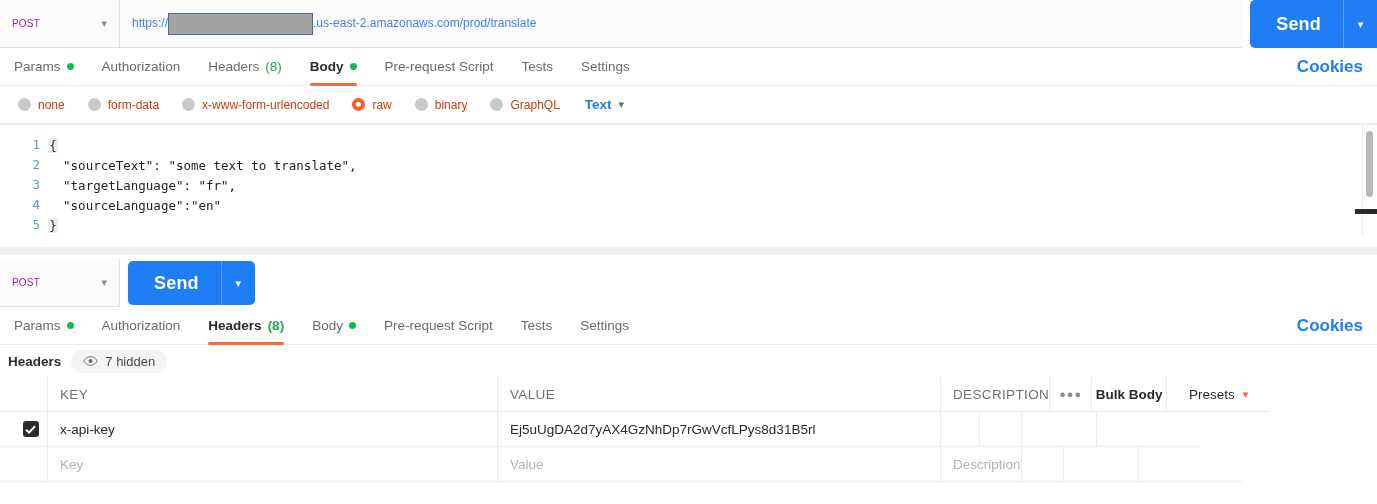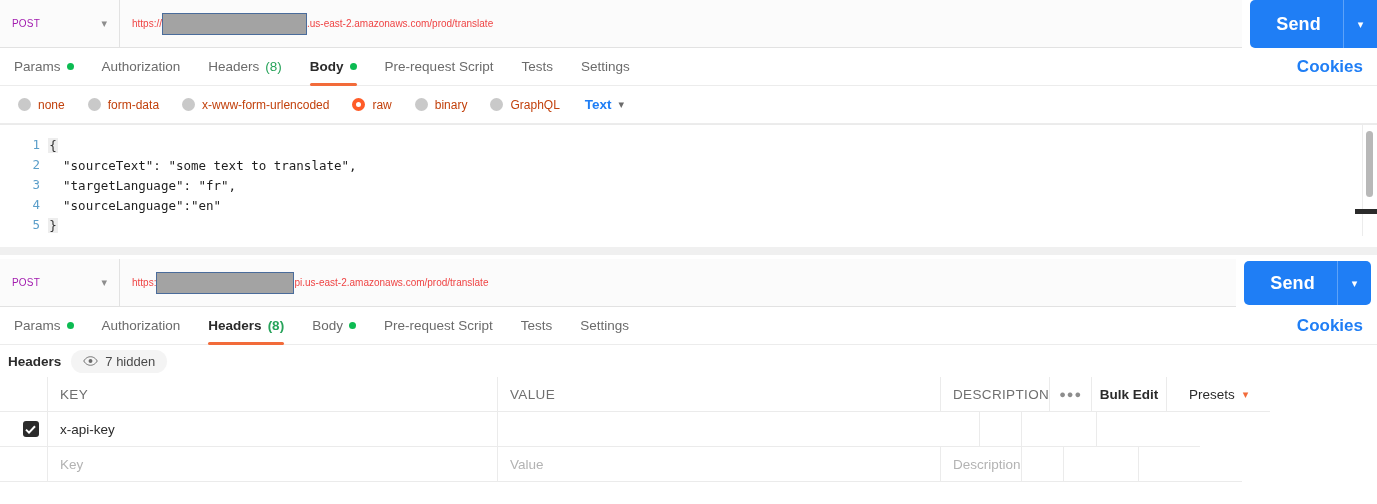--- a/index.html
+++ b/index.html
@@ -30,21 +30,21 @@
   .chev { color:#8d8d8d; font-size: 11px; line-height: 1; }
   .url-field {
     flex: 1 1 auto; position: relative;
     background: #fbfbfb;
     border-bottom: 1px solid #e2e2e2;
     display: flex; align-items: center;
     padding-left: 12px;
     overflow: hidden;
   }
   .url-text {
-    font-size: 10px; color: #ef4444; white-space: nowrap;
+    font-size: 12px; color: #3b82f6; white-space: nowrap;
     position: relative;
   }
   .redaction {
     display: inline-block; vertical-align: middle;
     background: #a3a3a3; border: 1.5px solid #4a6c9b;
     height: 22px;
   }
   .send-wrap {
     flex: 0 0 auto; display: flex; align-items: center;
     padding-left: 8px; background: #ffffff;
@@ -294,23 +294,20 @@
 
   <div class="panel-gap" style="top:247px; height:8px;"></div>
 
   <div class="panel" id="panel-bottom" style="top:255px; height:249px;">
 
     <div class="urlbar" style="height:52px; padding-top:4px;">
       <div class="method-box">
         <span class="method-label">POST</span>
         <span class="chev">▾</span>
       </div>
-      <div class="url-field">
-        <span class="url-text"><span>https:</span><span class="redaction" style="width:138px;"></span><span>pi.us-east-2.amazonaws.com/prod/translate</span></span>
-      </div>
       <div class="send-wrap" style="padding-right:6px;">
         <div class="send-btn" style="height:44px; border-radius:5px;">
           <span class="send-label">Send</span>
           <span class="send-split" style="height:44px;">▾</span>
         </div>
       </div>
     </div>
 
     <div class="tabs-row">
       <div class="tab">
@@ -355,39 +352,42 @@
 
       <div class="hrow head">
         <div class="table-left-rail"></div>
         <div class="hcell c-check"></div>
         <div class="hcell c-key">KEY</div>
         <div class="hcell c-val">VALUE</div>
         <div class="hcell c-desc">DESCRIPTION</div>
         <div class="hcell c-dots">
             <span class="dots">●●●</span>
           </div>
-        <div class="hcell c-bulk">Bulk Edit</div>
+        <div class="hcell c-bulk">Bulk Body</div>
         <div class="hcell c-preset">
           <span>Presets</span>
           <span class="preset-chev">▾</span>
         </div>
       </div>
 
       <div class="hrow">
         <div class="table-left-rail"></div>
         <div class="hcell c-check">
           <span class="checkbox">
             <svg width="11" height="9" viewBox="0 0 11 9">
                 <path d="M1 4.6 L4 7.6 L10 1.2" fill="none" stroke="#ffffff" stroke-width="2"></path>
               </svg>
           </span>
         </div>
         <div class="hcell c-key">
           <span class="key-text">x-api-key</span>
         </div>
+        <div class="hcell c-val">
+          <span class="val-text">Ej5uUgDA2d7yAX4GzNhDp7rGwVcfLPys8d31B5rl</span>
+        </div>
         <div class="hcell c-desc">
           <span></span>
         </div>
         <div class="hcell c-dots"></div>
         <div class="hcell c-bulk"></div>
         <div class="hcell c-preset"></div>
       </div>
 
       <div class="hrow">
         <div class="table-left-rail"></div>

